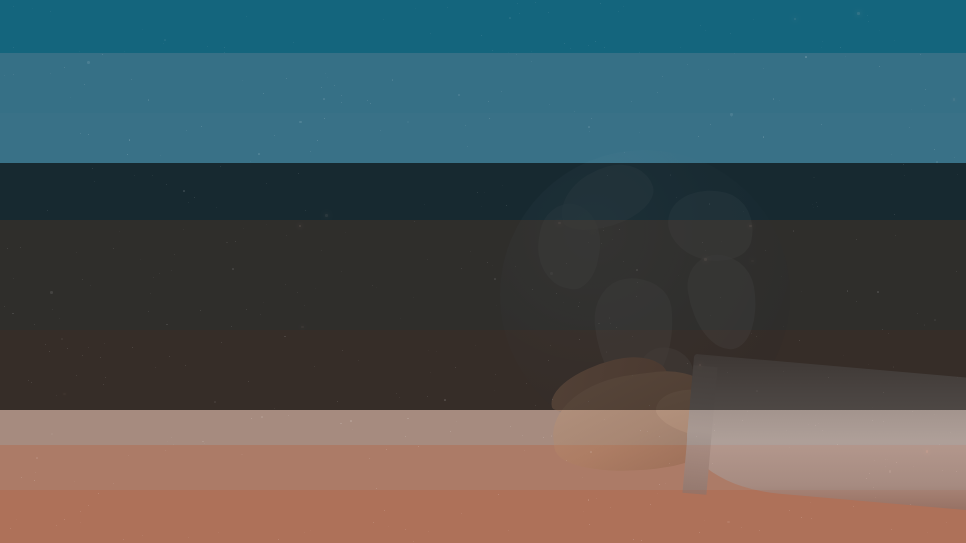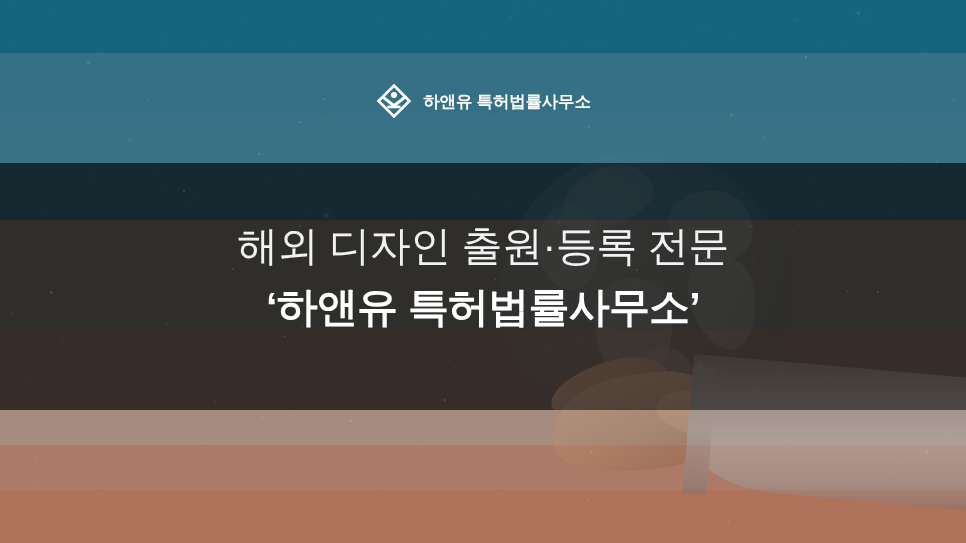--- a/index.html
+++ b/index.html
@@ -697,28 +697,15 @@
       <div class="star" style="left: 508px; top: 530.3px; width: 1.1px; height: 1.1px; opacity: 0.23;"></div>
       <div class="star" style="left: 149.8px; top: 292.8px; width: 1.7px; height: 1.7px; opacity: 0.32;"></div>
       <div class="star" style="left: 489.3px; top: 118.2px; width: 1.1px; height: 1.1px; opacity: 0.52;"></div>
       <div class="star" style="left: 521.9px; top: 434.8px; width: 1.1px; height: 1.1px; opacity: 0.3;"></div>
       <div class="star" style="left: 952.8px; top: 98px; width: 2.6px; height: 2.6px; opacity: 0.29; box-shadow: rgba(255, 210, 190, 0.55) 0px 0px 4px 1px; background: rgb(255, 216, 204);"></div>
       <div class="star" style="left: 98.2px; top: 492.6px; width: 1.1px; height: 1.1px; opacity: 0.45;"></div>
       <div class="star" style="left: 778.8px; top: 99.6px; width: 1.1px; height: 1.1px; opacity: 0.18;"></div>
       <div class="star" style="left: 630.8px; top: 101.2px; width: 1.1px; height: 1.1px; opacity: 0.38;"></div>
     </div>
 
-  <div id="brand">
-    <svg id="brand-logo" viewBox="0 0 64 64" aria-hidden="true">
-      <path d="M32 6 L58 32 L32 58 L6 32 Z" fill="none" stroke="#ffffff" stroke-width="4.5" stroke-linejoin="miter"></path>
-      <circle cx="32" cy="22" r="5" fill="#ffffff"></circle>
-      <path d="M14 26 L32 40 L50 26" fill="none" stroke="#ffffff" stroke-width="5" stroke-linejoin="miter" stroke-linecap="butt"></path>
-      <path d="M21 42 L43 42" stroke="#ffffff" stroke-width="4.5" stroke-linecap="butt"></path>
-    </svg>
-    <span id="brand-name">하앤유 특허법률사무소</span>
-  </div>
-
-  <div id="headline">
-    <span id="headline-line1">해외 디자인 출원·등록 전문</span>
-    <span id="headline-line2">‘하앤유 특허법률사무소’</span>
-  </div>
+
 
 </div>
 
 </body></html>

